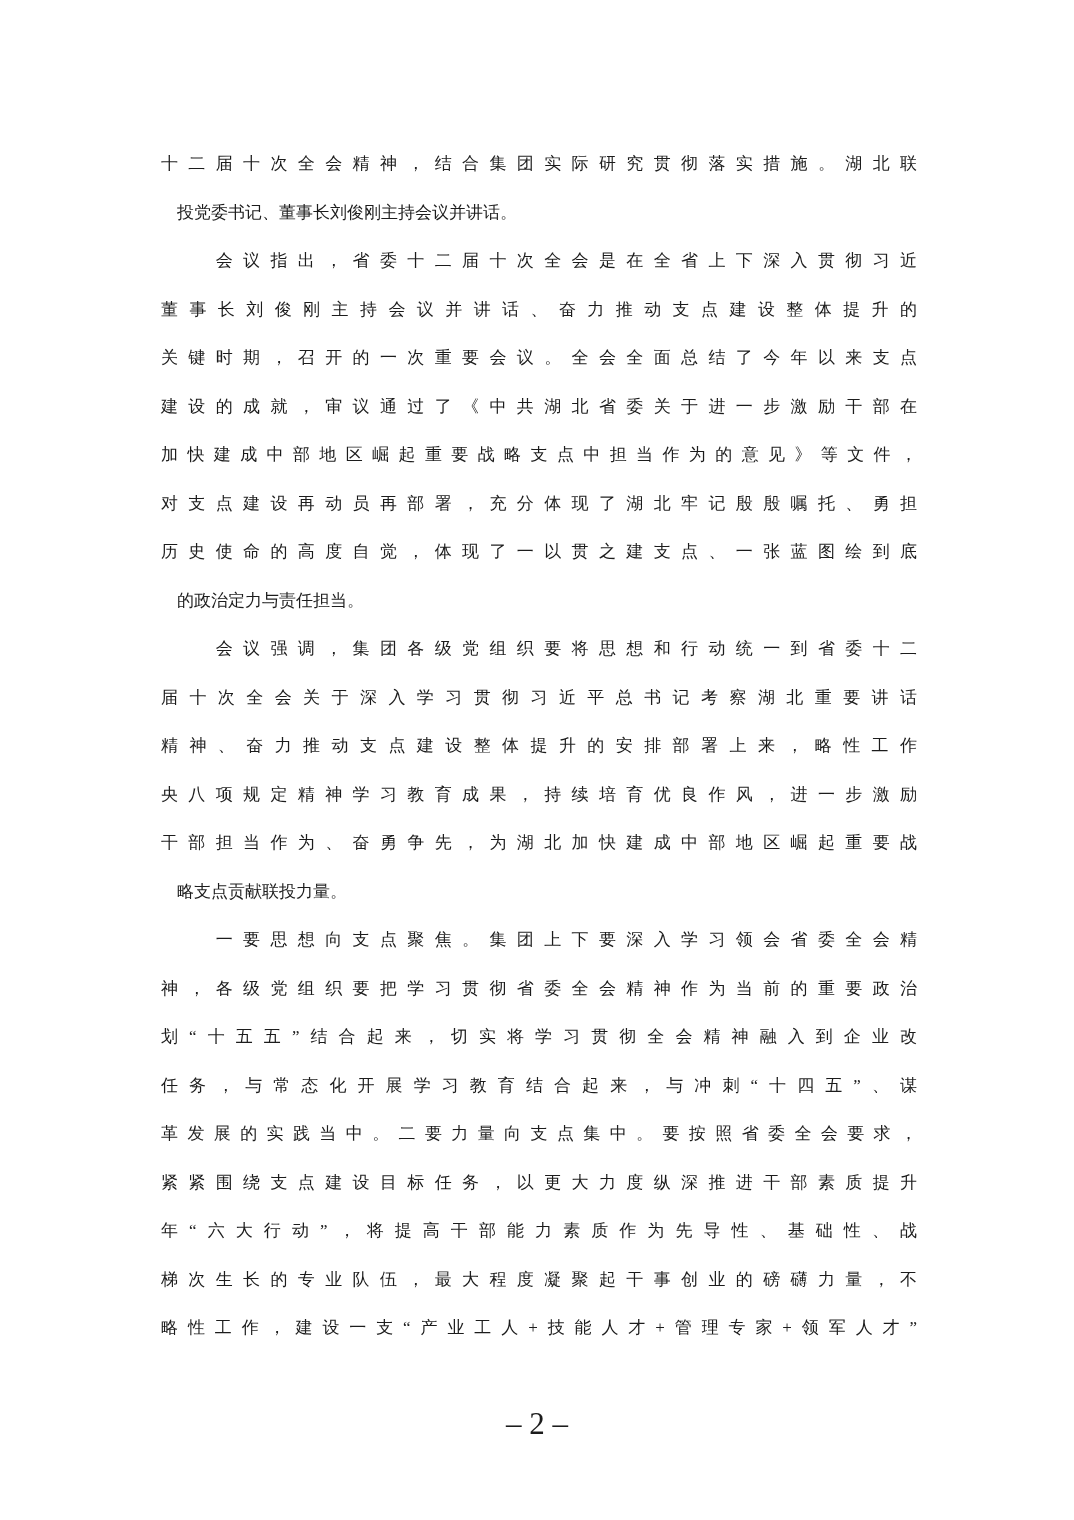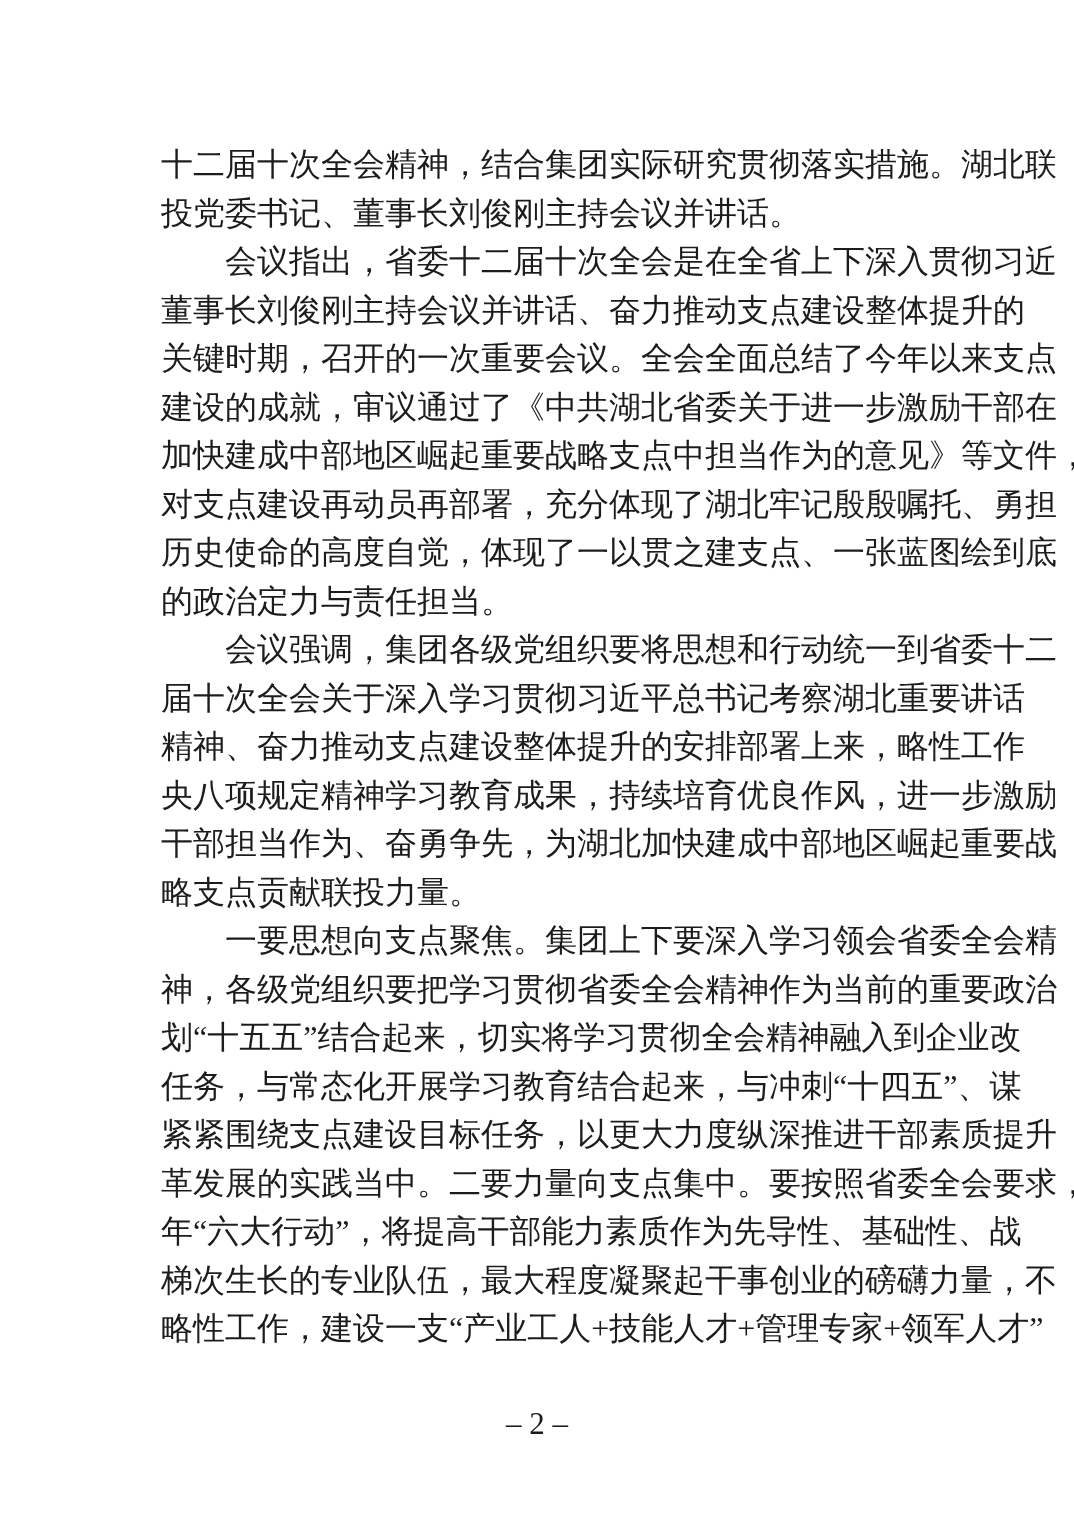--- a/index.html
+++ b/index.html
@@ -20,40 +20,41 @@
     left: 0; top: 0;
     width: 1074px;
     height: 1520px;
     background: #ffffff;
   }
   .text-block {
     position: absolute;
     left: 161px;
     top: 140px;
     width: 756px;
-    font-size: 32px;
+    font-size: 17px;
     line-height: 48.5px;
     letter-spacing: 0;
   }
   .paragraph {
     margin: 0;
     padding: 0;
   }
   .line {
     width: 756px;
     height: 48.5px;
     text-align: justify;
     text-align-last: justify;
     text-justify: inter-character;
     white-space: nowrap;
     overflow: visible;
   }
   .line.para-end {
     text-align: left;
     text-align-last: left;
+    margin-left: 16px;
   }
   .footer {
     position: absolute;
     left: 0;
     top: 1406px;
     width: 1074px;
     text-align: center;
     font-size: 31px;
     line-height: 36px;
     color: #1c1c1c;
@@ -89,22 +90,22 @@
       <div class="line">央八项规定精神学习教育成果，持续培育优良作风，进一步激励</div>
       <div class="line">干部担当作为、奋勇争先，为湖北加快建成中部地区崛起重要战</div>
       <div class="line para-end">略支点贡献联投力量。</div>
     </div>
 
     <div class="paragraph">
       <div class="line">　　一要思想向支点聚焦。集团上下要深入学习领会省委全会精</div>
       <div class="line">神，各级党组织要把学习贯彻省委全会精神作为当前的重要政治</div>
       <div class="line">划“十五五”结合起来，切实将学习贯彻全会精神融入到企业改</div>
       <div class="line">任务，与常态化开展学习教育结合起来，与冲刺“十四五”、谋</div>
+      <div class="line">革发展的实践当中。二要力量向支点集中。要按照省委全会要求，</div>
       <div class="line">紧紧围绕支点建设目标任务，以更大力度纵深推进干部素质提升</div>
-      <div class="line">革发展的实践当中。二要力量向支点集中。要按照省委全会要求，</div>
       <div class="line">年“六大行动”，将提高干部能力素质作为先导性、基础性、战</div>
       <div class="line">梯次生长的专业队伍，最大程度凝聚起干事创业的磅礴力量，不</div>
       <div class="line">略性工作，建设一支“产业工人+技能人才+管理专家+领军人才”</div>
     </div>
 
   </div>
 
   <div class="footer">– 2 –</div>
 
 </div>

